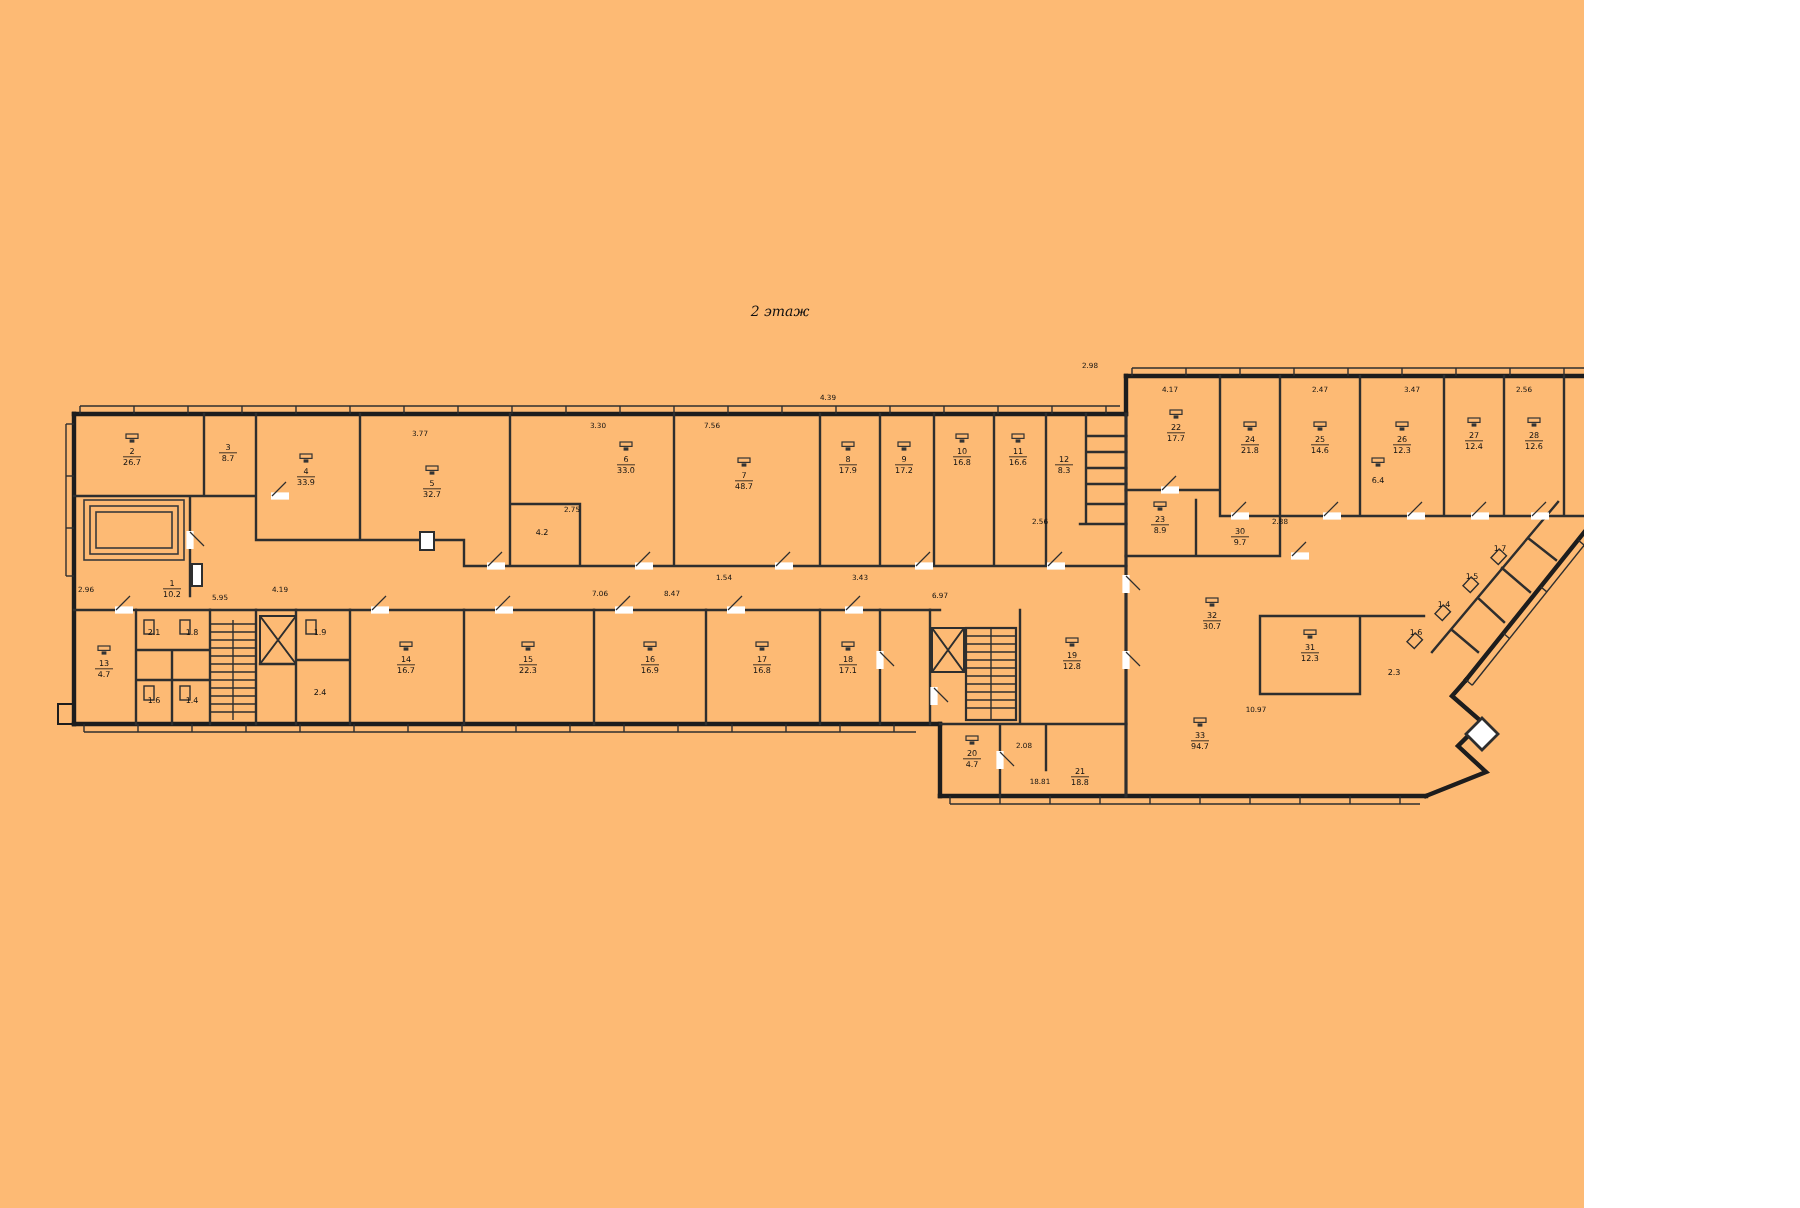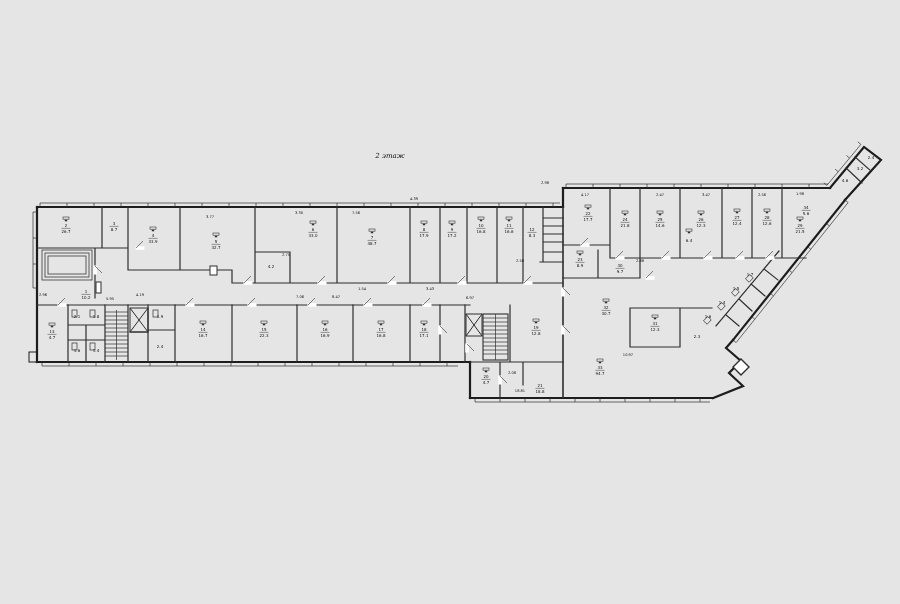--- a/index.html
+++ b/index.html
@@ -1,16 +1,16 @@
 <!DOCTYPE html>
 <html><head>
 <meta charset="utf-8">
 <style>
   html,body{margin:0;padding:0;background:#ffffff;}
-  .canvas{width:900px;height:604px;position:relative;background:#e5e5e5;
+  .canvas{width:792px;height:604px;position:relative;background:#fdba74;
           font-family:"DejaVu Sans",sans-serif;overflow:hidden;}
   svg{display:block;}
   text{fill:#111;}
 </style>
 </head>
 <body>
 
 <div class="canvas">
 <svg width="900" height="604" viewBox="0 0 900 604">
 

